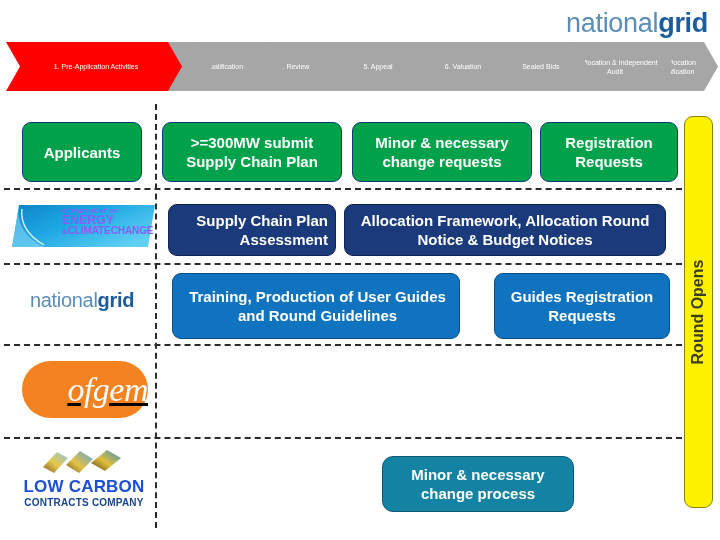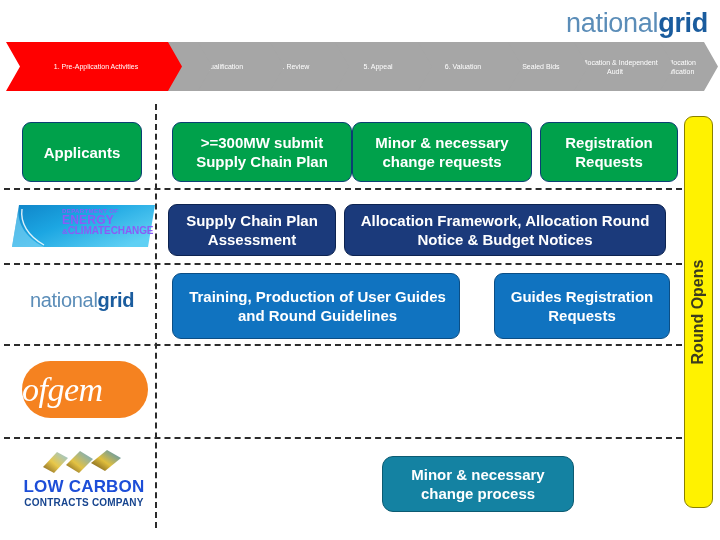--- a/index.html
+++ b/index.html
@@ -78,21 +78,21 @@
   }
   #decc-logo .d1{font-size:6px;letter-spacing:0.4px;}
   #decc-logo .d2{font-size:12px;letter-spacing:0.2px;}
   #decc-logo .d3{font-size:10px;letter-spacing:-0.1px;}
   #decc-logo .d3 .amp{font-size:8px;}
 
   
   #ofgem-logo{
     position:absolute;left:22px;top:361px;width:126px;height:57px;
     background:#F58220;border-radius:29px;
-    display:flex;align-items:center;justify-content:flex-start;
+    display:flex;align-items:center;justify-content:flex-end;text-decoration:underline;
   }
   #ofgem-logo .ofg{
     color:#ffffff;font-style:italic;font-weight:400;font-size:34px;
     font-family:"Liberation Serif",serif;letter-spacing:-0.5px;
   }
 
   
   #lccc-logo{position:absolute;left:14px;top:449px;width:140px;height:66px;text-align:center;}
   #lccc-logo .lc1{color:#1d4ed8;font-weight:700;font-size:17px;letter-spacing:0.2px;
     font-family:"Liberation Sans",sans-serif;line-height:20px;margin-top:2px;}
@@ -152,21 +152,21 @@
     <div class="lane-div" style="top:159px;"></div>
     <div class="lane-div" style="top:240px;"></div>
     <div class="lane-div" style="top:333px;"></div>
   </div>
   <div id="vdiv"></div>
 
   <div class="box green" style="left:22px;top:122px;width:120px;height:60px;">
     <span class="btxt">Applicants</span>
   </div>
 
-  <div class="box green" style="left:172px;top:122px;width:180px;height:60px;">
+  <div class="box green" style="left:162px;top:122px;width:180px;height:60px;">
     <span class="btxt">&gt;=300MW submit Supply Chain Plan</span>
   </div>
 
   <div class="box green" style="left:352px;top:122px;width:180px;height:60px;">
     <span class="btxt">Minor  &amp; necessary change requests</span>
   </div>
 
   <div class="box green" style="left:540px;top:122px;width:138px;height:60px;">
     <span class="btxt">Registration Requests</span>
   </div>
@@ -184,21 +184,21 @@
       <path d="M9,2 C 6,18 14,34 34,44 L2,44 Z" fill="#8FDCF7" opacity="0.55"></path>
       <path d="M12,6 C 10,20 18,33 34,42" fill="none" stroke="#ffffff" stroke-width="1.4" opacity="0.85"></path>
     </svg>
     <div class="decc-txt">
       <div class="d1">DEPARTMENT OF</div>
       <div class="d2">ENERGY</div>
       <div class="d3"><span class="amp">&amp;</span><span>CLIMATECHANGE</span></div>
     </div>
   </div>
 
-  <div class="box navy" style="left:168px;top:204px;width:168px;height:52px;">
+  <div class="box navy" style="left:168px;top:204px;width:168px;height:52px;text-align:right;">
     <span class="btxt">Supply Chain Plan Assessment</span>
   </div>
 
   <div class="box navy" style="left:344px;top:204px;width:322px;height:52px;">
     <span class="btxt">Allocation Framework, Allocation Round Notice &amp; Budget Notices</span>
   </div>
 
   <div id="ng-row" class="ng-logo">
     <span class="ng-a">national</span><span class="ng-b">grid</span>
   </div>

